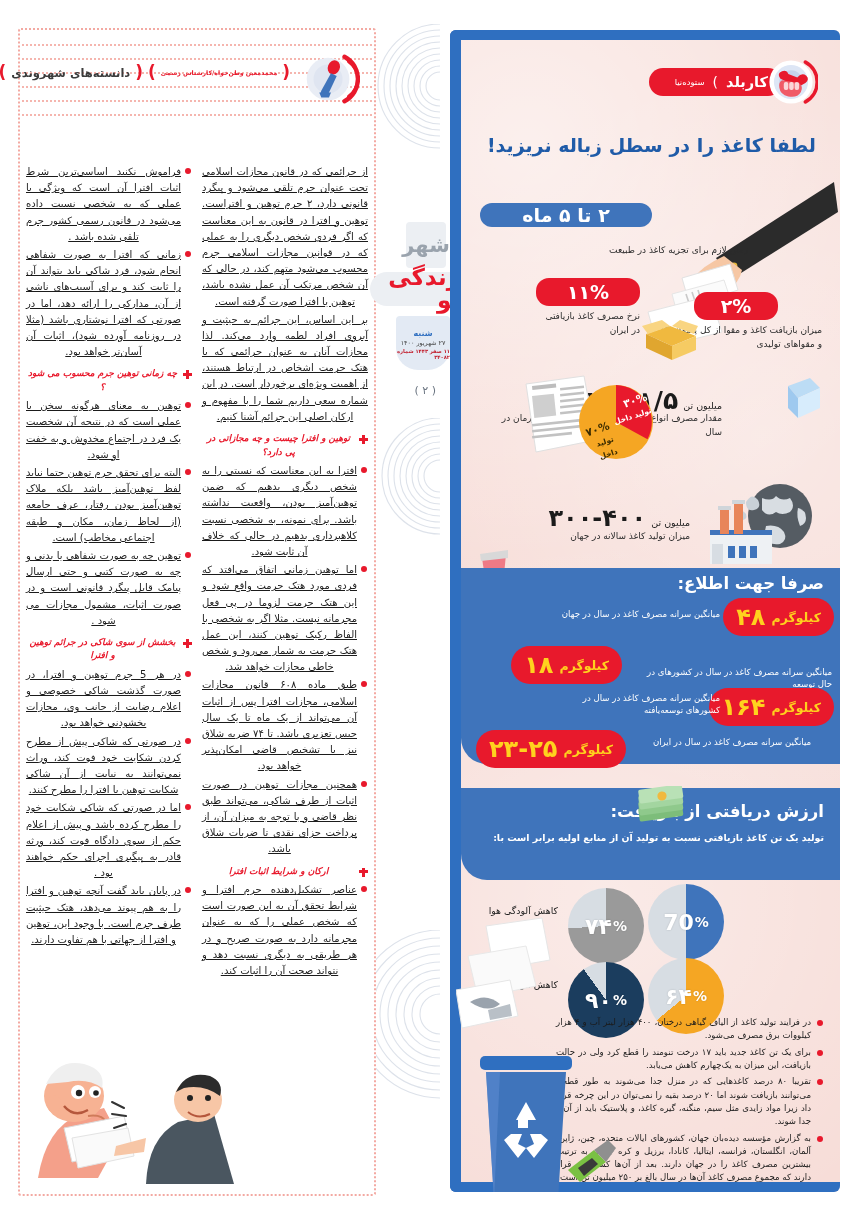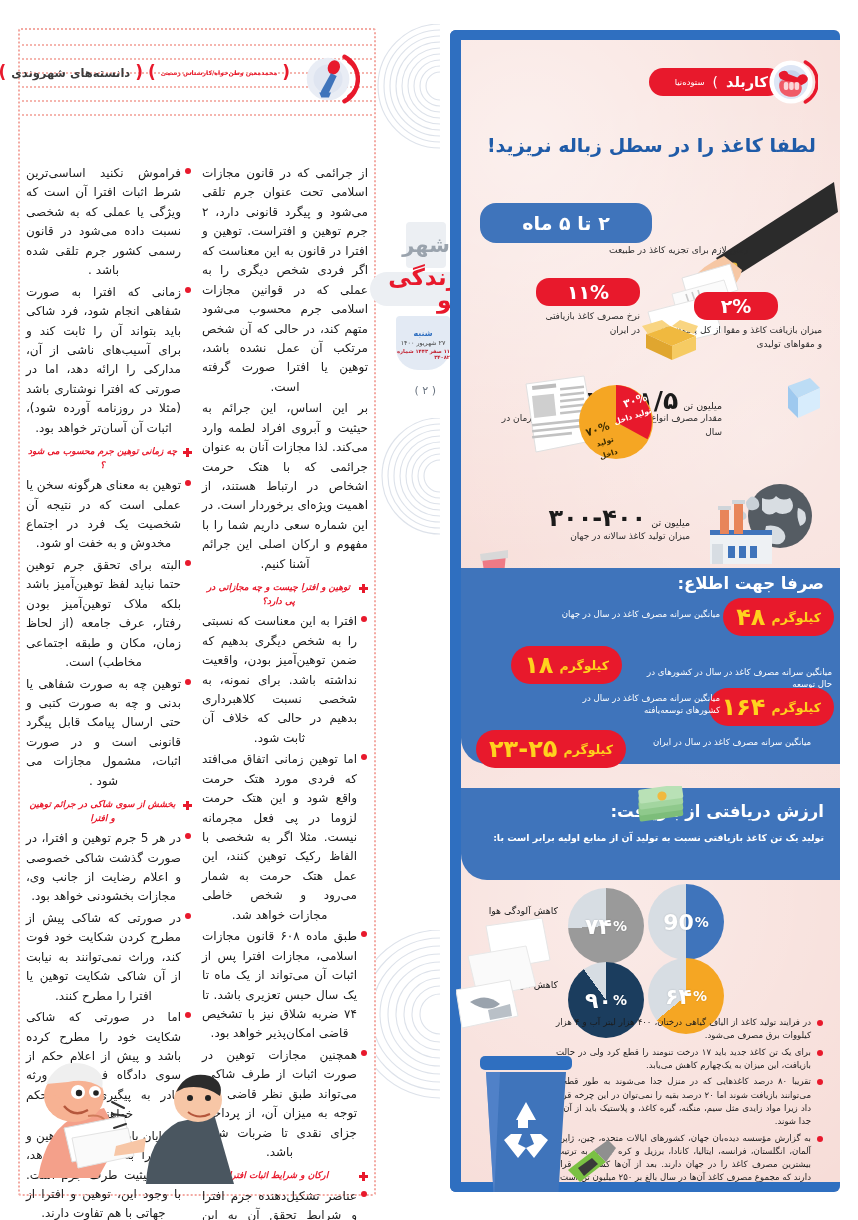--- a/index.html
+++ b/index.html
@@ -71,24 +71,25 @@
   }
 
   #cols {
     position: absolute;
     top: 136px; right: 8px; left: 8px; bottom: 6px;
     display: flex; flex-direction: row;
     gap: 10px;
   }
   .col { width: 50%; }
   .col p, .col div.para {
-    font-size: 12px; line-height: 1.62;
+    font-size: 10px; line-height: 1.62;
     color: #1b1b1b; text-align: justify;
     text-align-last: center;
     margin-bottom: 2px;
+    text-decoration: underline;
   }
   .bullet-p { position: relative; padding-right: 11px; }
   .bullet-p::before {
     content: "";
     position: absolute; right: 1px; top: 4px;
     width: 6px; height: 6px; border-radius: 50%;
     background: #e8192c;
   }
   .sub-head {
     position: relative;
@@ -478,21 +479,21 @@
       <path d="M44 96 L92 82 L100 108 L52 124 Z" fill="#ffffff" stroke="#e2e2e2"></path>
       <path d="M34 112 L86 98 L96 128 L42 142 Z" fill="#fbfbfb" stroke="#e6e6e6"></path>
       <g stroke="#c9c9c9" stroke-width="1.6">
         <path d="M48 112 L52 124"></path>
           <path d="M54 110 L58 122"></path>
           <path d="M60 108 L64 121"></path>
       </g>
       <path d="M10 130 L72 114 L84 150 L20 166 Z" fill="#ffffff" stroke="#e4e4e4"></path>
     </svg>
 
-    <div class="blue-pill" style="right:188px; top:173px; width:172px; height:40px; font-size:19px;">۲ تا ۵ ماه</div>
+    <div class="blue-pill" style="right:188px; top:173px; width:172px; height:24px; font-size:19px;">۲ تا ۵ ماه</div>
     <div class="cap" style="right:92px; top:214px; width:266px;">زمان لازم برای تجزیه کاغذ در طبیعت</div>
 
     <div class="red-pill" style="right:62px; top:262px; width:84px; height:28px;">
       <span class="big-num">۲%</span>
     </div>
     <div class="cap" style="right:18px; top:294px; width:172px;">میزان بازیافت کاغذ و مقوا از کل پسماند کاغذ و مقواهای تولیدی</div>
 
     <div class="red-pill" style="right:200px; top:248px; width:104px; height:28px;">
       <span class="big-num">۱۱%</span>
     </div>
@@ -614,21 +615,21 @@
           <rect x="4" y="4" width="44" height="14" rx="2" fill="#b9e1b6" transform="rotate(-8 4 4)"></rect>
           <circle cx="28" cy="10" r="4.6" fill="#f0b93f" transform="rotate(-8 28 10)"></circle>
         </g>
       </svg>
     </div>
 
     <div id="donut-area" style="position:absolute;left:11px;top:852px;width:379px;height:140px">
         <div class="donut" style="right: 116px; top: 2px; background: conic-gradient(rgb(63, 116, 187) 0deg, rgb(63, 116, 187) 50%, rgb(215, 221, 227) 50%, rgb(215, 221, 227) 100%);">
           <span class="donut-val">
             <span class="p">%</span>
-            <span>90</span>
+            <span>70</span>
           </span>
         </div>
         <div class="donut-lbl" style="right: 200px; top: 18px;">صرفه‌جویی در مصرف آب</div>
         <div class="donut" style="right: 196px; top: 6px; background: conic-gradient(rgb(154, 154, 154) 0deg, rgb(154, 154, 154) 74%, rgb(215, 221, 227) 74%, rgb(215, 221, 227) 100%);">
           <span class="donut-val">
             <span class="p">%</span>
             <span>۷۴</span>
           </span>
         </div>
         <div class="donut-lbl" style="right: 282px; top: 22px;">کاهش آلودگی هوا</div>

